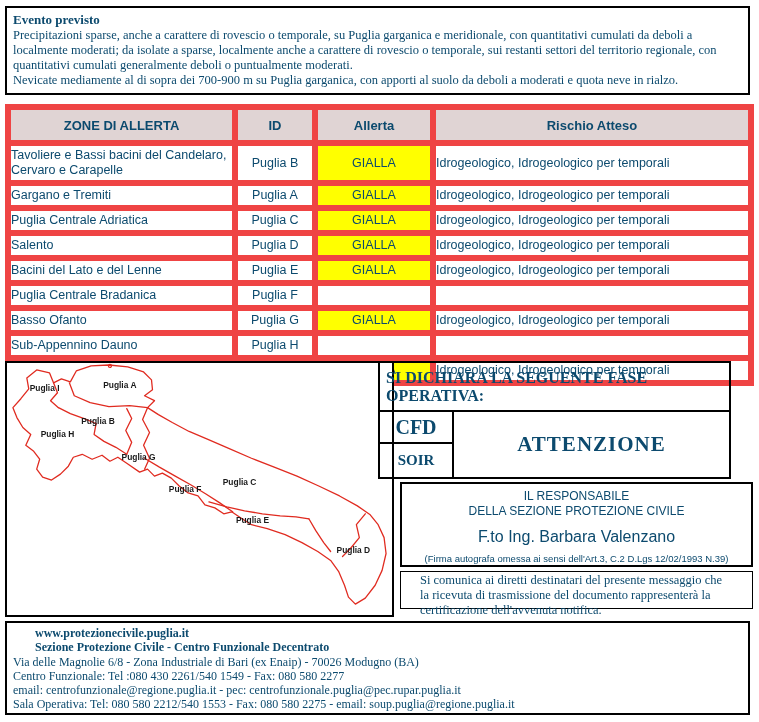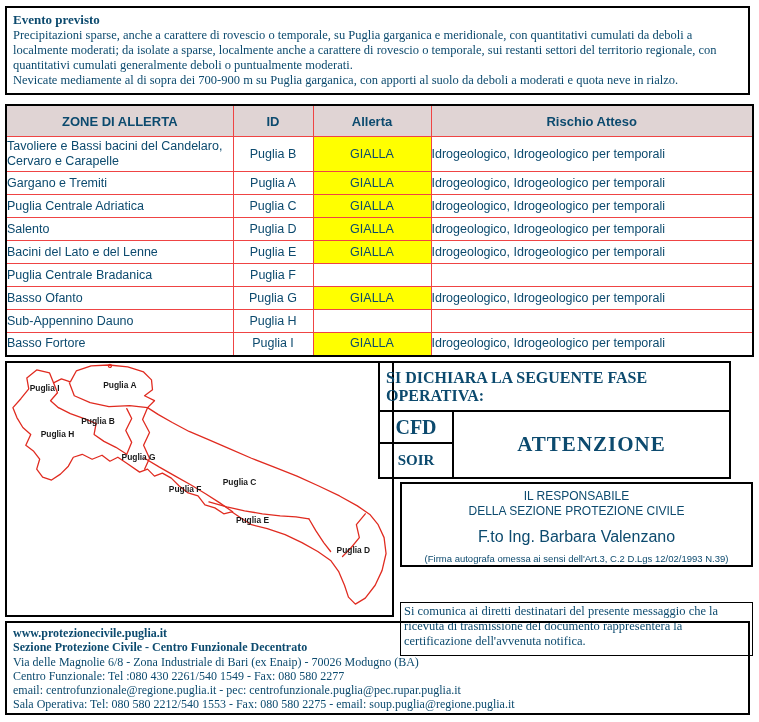--- a/index.html
+++ b/index.html
@@ -13,21 +13,21 @@
     border:2px solid #000;padding:3px 6px 5px 6px;
   }
   .evento-title{font-weight:bold;font-size:13px;line-height:17px;}
   .evento-text{font-size:12.5px;line-height:15px;}
   
   table.alert{
     position:absolute;left:5px;top:104px;width:749px;
     border-collapse:collapse;table-layout:fixed;
     font-family:"Liberation Sans",sans-serif;font-size:12.5px;line-height:15px;
   }
-  table.alert td,table.alert th{border:1px solid #ef4444;vertical-align:middle;padding:2px 0;}
+  table.alert td,table.alert th{border:6px solid #ef4444;vertical-align:middle;padding:2px 0;}
   table.alert{border:2px solid #000;}
   table.alert thead th{
     background:var(--header-bg,#e0d4d4);font-weight:bold;font-size:13px;height:26px;text-align:center;
   }
   table.alert tbody tr{height:23px;}
   td.c{text-align:center;}
   td.gialla{background:var(--alert-yellow,#ffff00);text-align:center;}
   
   .map-box{
     position:absolute;left:5px;top:361px;width:389px;height:256px;box-sizing:border-box;
@@ -54,29 +54,29 @@
   
   .firma-box{
     position:absolute;left:400px;top:482px;width:353px;height:85px;box-sizing:border-box;
     border:2px solid #000;text-align:center;font-family:"Liberation Sans",sans-serif;padding-top:5px;
   }
   .firma-line{font-size:12px;line-height:15px;}
   .firma-name{font-size:16px;line-height:19px;margin-top:8px;}
   .firma-disclaimer{font-size:9.5px;line-height:12px;margin-top:7px;}
   
   .notice-box{
-    position:absolute;left:400px;top:602px;width:353px;height:54px;box-sizing:border-box;
-    border:1px solid #000;padding:1px 3px;font-size:12.5px;line-height:15px;
+    position:absolute;left:400px;top:571px;width:353px;height:38px;box-sizing:border-box;
+    border:1px solid #000;padding:1px 19px;font-size:12.5px;line-height:15px;
   }
   
   .footer-box{
     position:absolute;left:5px;top:621px;width:745px;height:94px;box-sizing:border-box;
     border:2px solid #000;padding:3px 6px;font-size:12px;line-height:14.3px;
   }
-  .footer-box .b{font-weight:bold;}
+  .footer-box .b{font-weight:bold;margin-left:22px;}
 </style>
 </head>
 <body>
 
 <div class="page">
 
   <div class="evento-box">
     <div class="evento-title">Evento previsto</div>
     <div class="evento-text">Precipitazioni sparse, anche a carattere di rovescio o temporale, su Puglia garganica e meridionale, con quantitativi cumulati da deboli a localmente moderati; da isolate a sparse, localmente anche a carattere di rovescio o temporale, sui restanti settori del territorio regionale, con quantitativi cumulati generalmente deboli o puntualmente moderati.</div>
     <div class="evento-text">Nevicate mediamente al di sopra dei 700-900 m su Puglia garganica, con apporti al suolo da deboli a moderati e quota neve in rialzo.</div>

